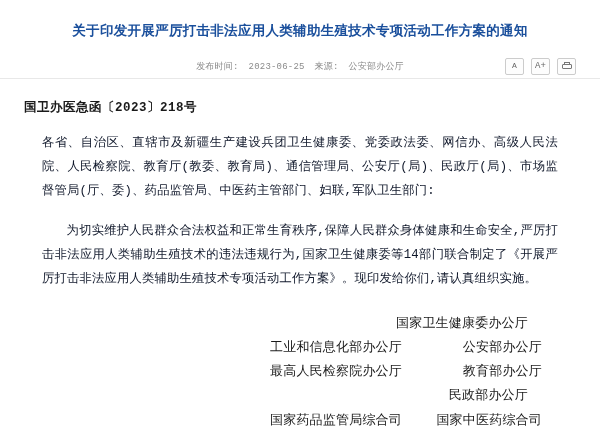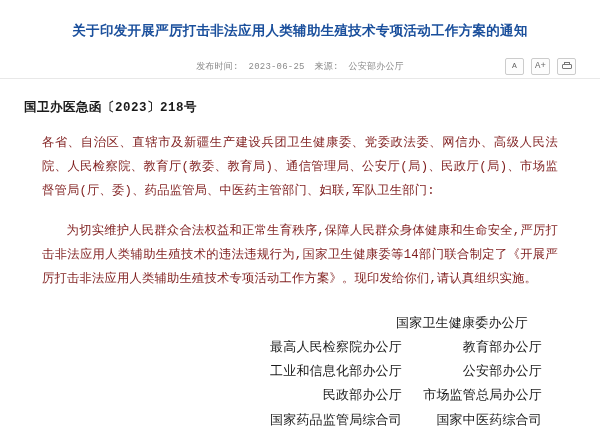--- a/index.html
+++ b/index.html
@@ -113,21 +113,21 @@
     font-size: 12.5px;
     font-weight: bold;
     color: #1a1a1a;
     margin-top: 20px;
     padding-right: 28px;
     letter-spacing: 0.5px;
   }
   .para {
     font-size: 12.3px;
     line-height: 1.95;
-    color: #7f1d1d;
+    color: #0f172a;
     text-align: justify;
     margin-top: 16px;
     letter-spacing: 0.2px;
     padding: 0 18px;
   }
   .para.indent {
     text-indent: 2em;
   }
   .sign-block {
     margin-top: 22px;
@@ -189,30 +189,29 @@
 
     <div class="para">各省、自治区、直辖市及新疆生产建设兵团卫生健康委、党委政法委、网信办、高级人民法院、人民检察院、教育厅(教委、教育局)、通信管理局、公安厅(局)、民政厅(局)、市场监督管局(厅、委)、药品监管局、中医药主管部门、妇联,军队卫生部门:</div>
 
     <div class="para indent">为切实维护人民群众合法权益和正常生育秩序,保障人民群众身体健康和生命安全,严厉打击非法应用人类辅助生殖技术的违法违规行为,国家卫生健康委等14部门联合制定了《开展严厉打击非法应用人类辅助生殖技术专项活动工作方案》。现印发给你们,请认真组织实施。</div>
 
     <div class="sign-block">
       <div class="sign-row">
         <div class="sign-col-left">国家卫生健康委办公厅</div>
       </div>
       <div class="sign-row">
+        <div class="sign-col-left">工业和信息化部办公厅</div>
+        <div class="sign-col-right">公安部办公厅</div>
+      </div>
+      <div class="sign-row">
         <div class="sign-col-left">最高人民检察院办公厅</div>
         <div class="sign-col-right">教育部办公厅</div>
       </div>
       <div class="sign-row">
-        <div class="sign-col-left">工业和信息化部办公厅</div>
-        <div class="sign-col-right">公安部办公厅</div>
-      </div>
-      <div class="sign-row">
         <div class="sign-col-left">民政部办公厅</div>
-        <div class="sign-col-right">市场监管总局办公厅</div>
       </div>
       <div class="sign-row">
         <div class="sign-col-left">国家药品监管局综合司</div>
         <div class="sign-col-right">国家中医药综合司</div>
       </div>
 
     </div>
 
   </div>
 </div>

